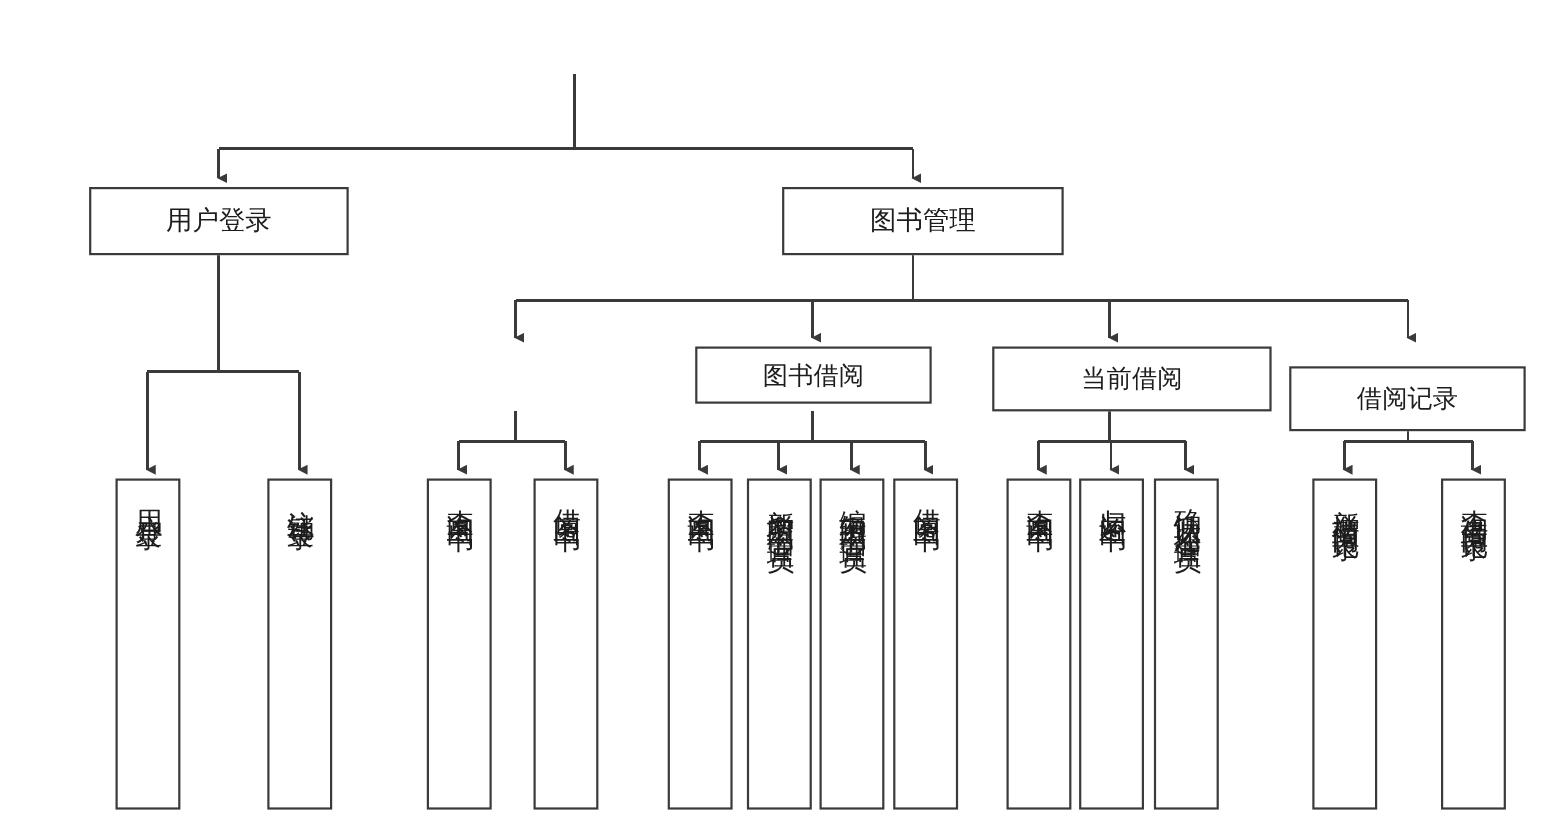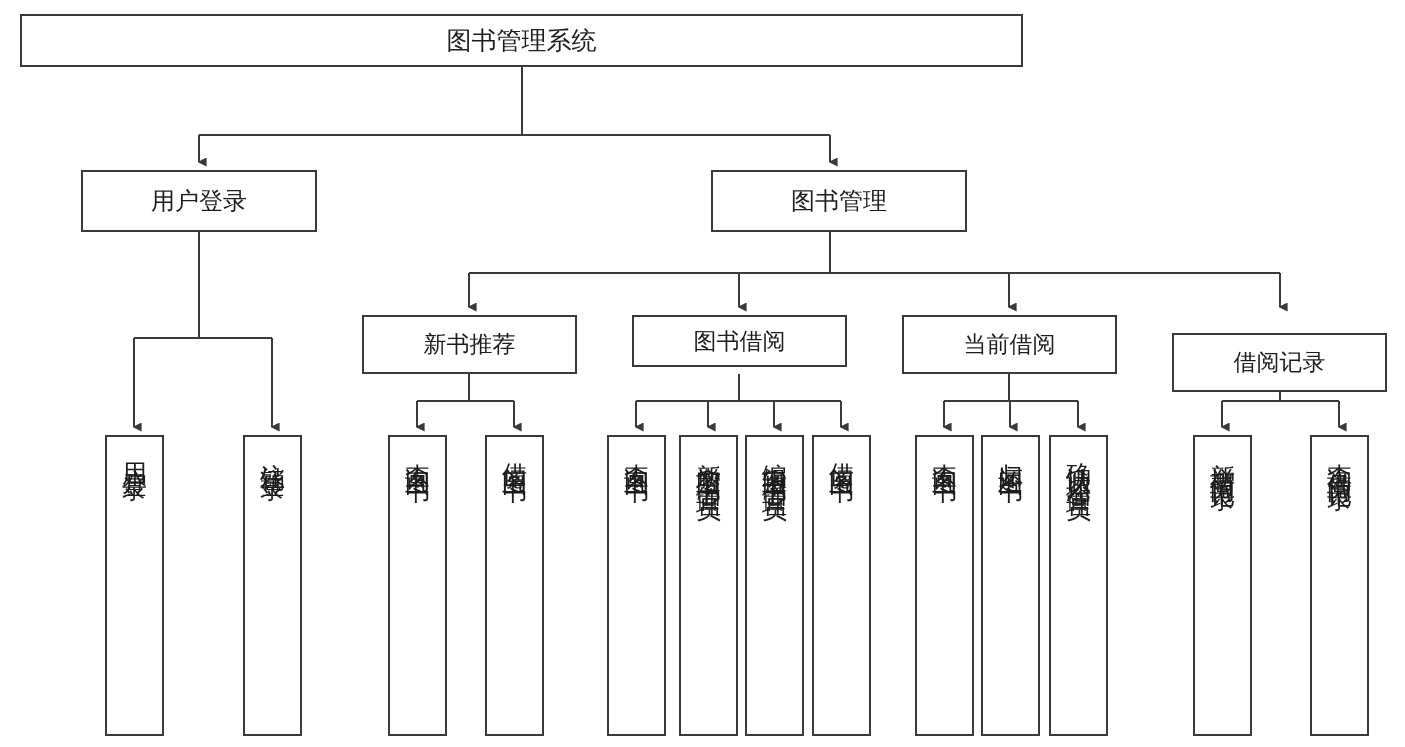--- a/index.html
+++ b/index.html
@@ -115,38 +115,32 @@
       <path d="M 1010,401 L 1010,427" marker-end="url(#arrowhead)"></path>
       <path d="M 1078,401 L 1078,427" marker-end="url(#arrowhead)"></path>
 
       <path d="M 1280,374 L 1280,401"></path>
       <path d="M 1222,401 L 1339,401"></path>
       <path d="M 1222,401 L 1222,427" marker-end="url(#arrowhead)"></path>
       <path d="M 1339,401 L 1339,427" marker-end="url(#arrowhead)"></path>
     </g>
   </svg>
 
-  <div class="node-box level-root" style="left:20px; top:14px; width:1003px; height:53px;">
-    <span class="node-label">图书管理系统</span>
-  </div>
 
   <div class="node-box level-2" style="left:81px; top:170px; width:236px; height:62px;">
     <span class="node-label">用户登录</span>
   </div>
   <div class="node-box level-2" style="left:711px; top:170px; width:256px; height:62px;">
     <span class="node-label">图书管理</span>
   </div>
 
-  <div class="node-box level-3" style="left:362px; top:315px; width:215px; height:59px;">
-    <span class="node-label">新书推荐</span>
-  </div>
   <div class="node-box level-3" style="left:632px; top:315px; width:215px; height:52px;">
     <span class="node-label">图书借阅</span>
   </div>
-  <div class="node-box level-3" style="left:902px; top:315px; width:215px; height:59px;">
+  <div class="node-box level-3" style="left:902px; top:315px; width:254px; height:59px;">
     <span class="node-label">当前借阅</span>
   </div>
   <div class="node-box level-3" style="left:1172px; top:333px; width:215px; height:59px;">
     <span class="node-label">借阅记录</span>
   </div>
 
   <div class="node-box vertical" style="left:105px; top:435px; width:59px; height:301px;">
     <span class="node-label">用户登录</span>
   </div>
   <div class="node-box vertical" style="left:243px; top:435px; width:59px; height:301px;">

